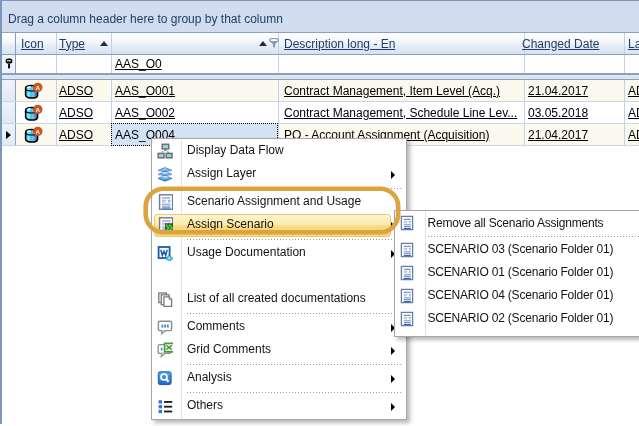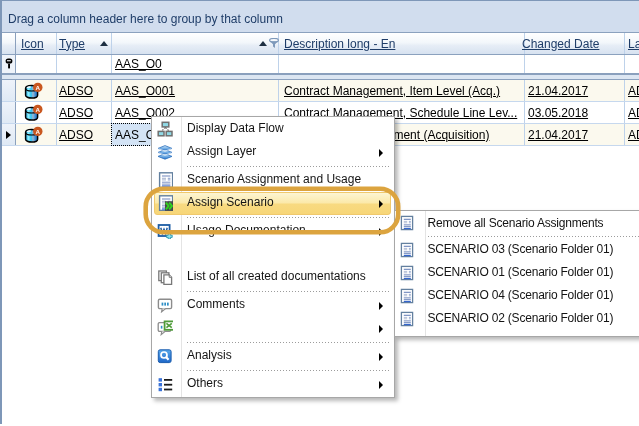--- a/index.html
+++ b/index.html
@@ -26,21 +26,21 @@
 .cream{background:#fbf9ee;}
 .white{background:#ffffff;}
 .ind{left:2px;width:12.5px;background:linear-gradient(180deg,#eef3fa,#dfe9f5);}
 .cell{position:absolute;top:4px;white-space:nowrap;text-decoration:underline;}
 
 .tri{width:0;height:0;border-left:4px solid transparent;border-right:4px solid transparent;border-bottom:5px solid #1e2f42;}
 
 #selcell{left:111px;top:122.5px;width:167px;height:23px;background:#d3e3f5;border:1px dotted #000;box-sizing:border-box;}
 
 .menu{background:#fff;border:1px solid #a7a7a7;box-shadow:3px 3px 4px rgba(0,0,0,0.28);}
-#mainmenu{left:151px;top:116px;width:241.5px;height:280px;}
+#mainmenu{left:151px;top:138px;width:241.5px;height:280px;padding-left:12px;}
 #submenu{left:393.5px;top:209.5px;width:238px;height:125px;padding-left:33px;}
 .gutter{position:absolute;top:0;bottom:0;width:1px;background:#e4e4e4;}
 .mi{position:absolute;left:0;right:0;height:23px;}
 .mi .lbl{position:absolute;left:35px;top:3px;white-space:nowrap;color:#141414;}
 .mi .ic{position:absolute;left:4.5px;top:3px;width:16px;height:16px;}
 .mi .arr{position:absolute;right:11px;top:7.5px;width:0;height:0;
   border-top:4px solid transparent;border-bottom:4px solid transparent;border-left:4.5px solid #000;}
 .msep{position:absolute;left:35px;right:3px;height:1px;background-image:repeating-linear-gradient(90deg,#9c9c9c 0,#9c9c9c 1px,transparent 1px,transparent 3px);}
 #hl{position:absolute;left:1.5px;top:75px;width:237px;height:23px;border-radius:3px;
   border:1px solid #f0c96d;box-sizing:border-box;
@@ -293,20 +293,21 @@
         <span class="arr"></span>
       </div>
     <div class="mi" style="top:200px;">
         <svg class="ic" id="i-gcmt" viewBox="0 0 16 16">
   <rect x="1.2" y="2.6" width="12.6" height="8.8" rx="1.3" fill="#fff" stroke="#8c8c8c" stroke-width="1.3"></rect>
   <rect x="3.8" y="5.8" width="1.6" height="2.8" fill="#2e8fc6"></rect>
   <path d="M4.8 11.4 L4.2 14.6 L8.2 11.4" fill="#fff" stroke="#8c8c8c" stroke-width="1.2"></path>
   <rect x="7.6" y="1.4" width="9.4" height="8.4" fill="#fff" stroke="#4e9b39" stroke-width="1.8"></rect>
   <path d="M9.4 3.3 L14.8 7.7 M14.8 3.3 L9.4 7.7" stroke="#4e9b39" stroke-width="1.6"></path>
         </svg>
+        <span class="lbl">Grid Comments</span>
         <span class="arr"></span>
       </div>
     <div class="msep" style="top:225px;"></div>
     <div class="mi" style="top:228px;">
         <svg class="ic" id="i-ana" viewBox="0 0 16 16">
   <defs>
             <linearGradient id="ana" x1="0" y1="0" x2="0" y2="1">
     <stop offset="0" stop-color="#5aaaec"></stop>
               <stop offset="1" stop-color="#1e66c8"></stop>
   </linearGradient>

